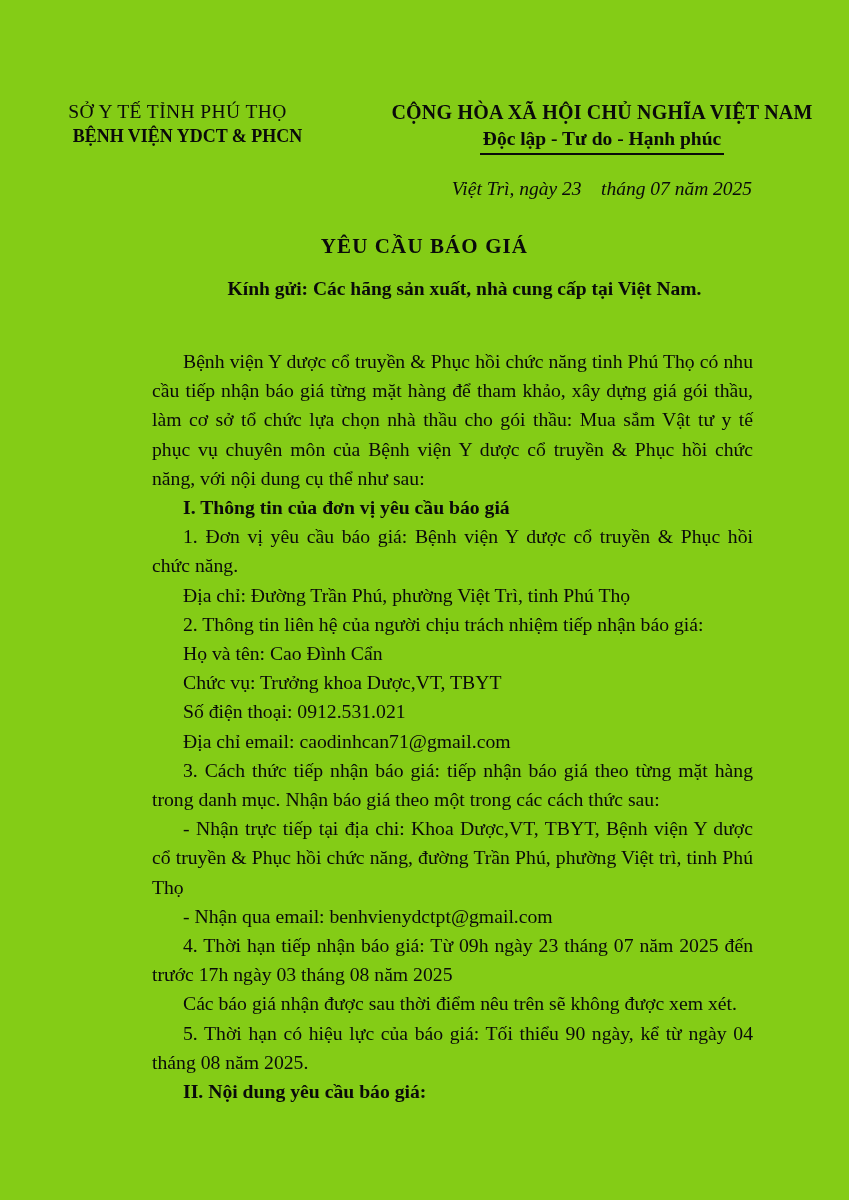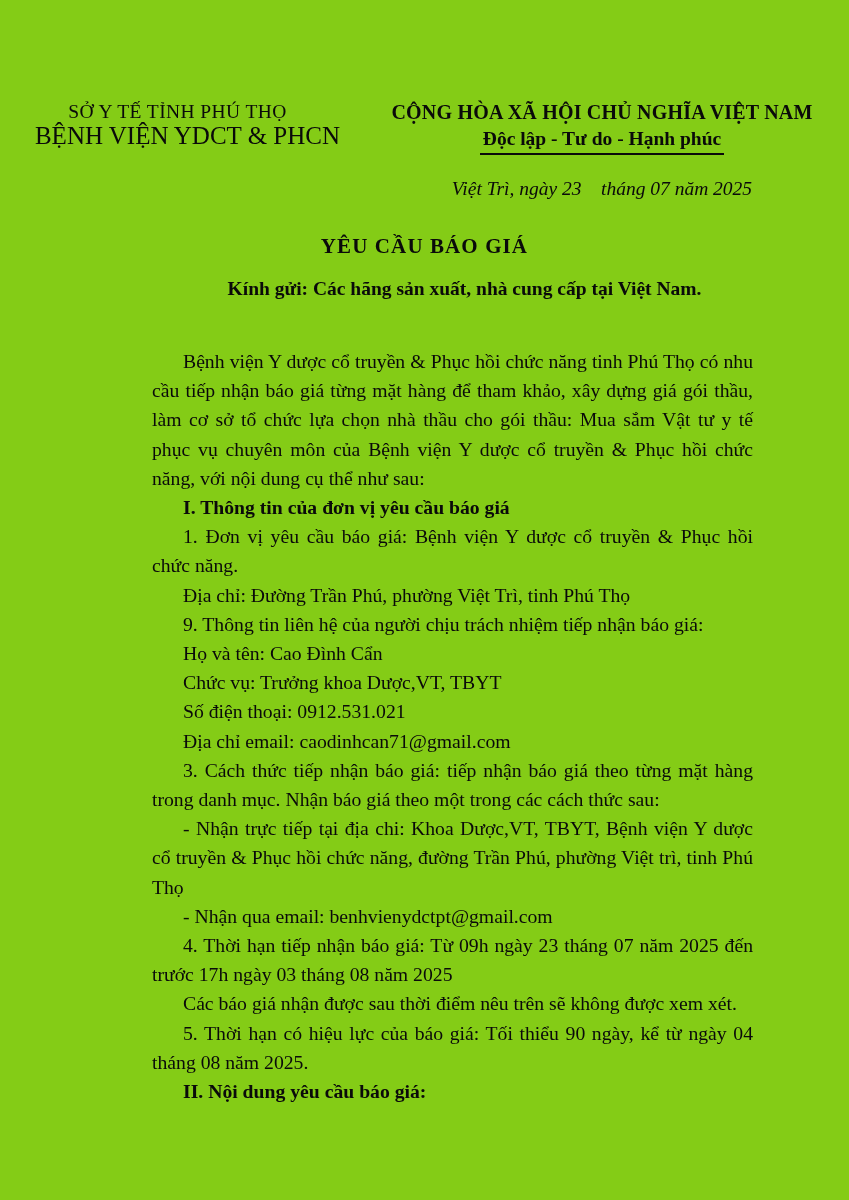--- a/index.html
+++ b/index.html
@@ -36,22 +36,22 @@
     flex: 1 1 auto;
     text-align: center;
   }
   .org-line1 {
     font-size: 19.5px;
     letter-spacing: 0.4px;
     line-height: 24px;
     white-space: nowrap;
   }
   .org-line2 {
-    font-size: 25px;
-    font-weight: normal;
+    font-size: 18px;
+    font-weight: bold;
     line-height: 24px;
     white-space: nowrap;
     padding-left: 20px;
   }
   .doc-number {
     font-size: 19px;
     line-height: 26px;
     margin-top: 1px;
     white-space: pre;
   }
@@ -156,21 +156,21 @@
   </div>
 
   <div class="title">YÊU CẦU BÁO GIÁ</div>
   <div class="recipient">Kính gửi: Các hãng sản xuất, nhà cung cấp tại Việt Nam.</div>
 
   <div class="body">
     <p class="indent">Bệnh viện Y dược cổ truyền &amp; Phục hồi chức năng tinh Phú Thọ có nhu cầu tiếp nhận báo giá từng mặt hàng để tham khảo, xây dựng giá gói thầu, làm cơ sở tổ chức lựa chọn nhà thầu cho gói thầu: Mua sắm Vật tư y tế phục vụ chuyên môn của Bệnh viện Y dược cổ truyền &amp; Phục hồi chức năng, với nội dung cụ thể như sau:</p>
     <p class="indent bold">I. Thông tin của đơn vị yêu cầu báo giá</p>
     <p class="indent">1. Đơn vị yêu cầu báo giá: Bệnh viện Y dược cổ truyền &amp; Phục hồi chức năng.</p>
     <p class="indent nowrapline">Địa chỉ: Đường Trần Phú, phường Việt Trì, tinh Phú Thọ</p>
-    <p class="indent nowrapline">9. Thông tin liên hệ của người chịu trách nhiệm tiếp nhận báo giá:</p>
+    <p class="indent nowrapline">2. Thông tin liên hệ của người chịu trách nhiệm tiếp nhận báo giá:</p>
     <p class="indent nowrapline">Họ và tên: Cao Đình Cẩn</p>
     <p class="indent nowrapline">Chức vụ: Trưởng khoa Dược,VT, TBYT</p>
     <p class="indent nowrapline">Số điện thoại: 0912.531.021</p>
     <p class="indent nowrapline">Địa chỉ email: caodinhcan71@gmail.com</p>
     <p class="indent">3. Cách thức tiếp nhận báo giá: tiếp nhận báo giá theo từng mặt hàng trong danh mục. Nhận báo giá theo một trong các cách thức sau:</p>
     <p class="indent">- Nhận trực tiếp tại địa chi: Khoa Dược,VT, TBYT, Bệnh viện Y dược cổ truyền &amp; Phục hồi chức năng, đường Trần Phú, phường Việt trì, tinh Phú Thọ</p>
     <p class="indent nowrapline">- Nhận qua email: benhvienydctpt@gmail.com</p>
     <p class="indent">4. Thời hạn tiếp nhận báo giá: Từ 09h ngày 23 tháng 07 năm 2025 đến trước 17h ngày 03 tháng 08 năm 2025</p>
     <p class="indent nowrapline">Các báo giá nhận được sau thời điểm nêu trên sẽ không được xem xét.</p>
     <p class="indent">5. Thời hạn có hiệu lực của báo giá: Tối thiểu 90 ngày, kể từ ngày 04 tháng 08 năm 2025.</p>

